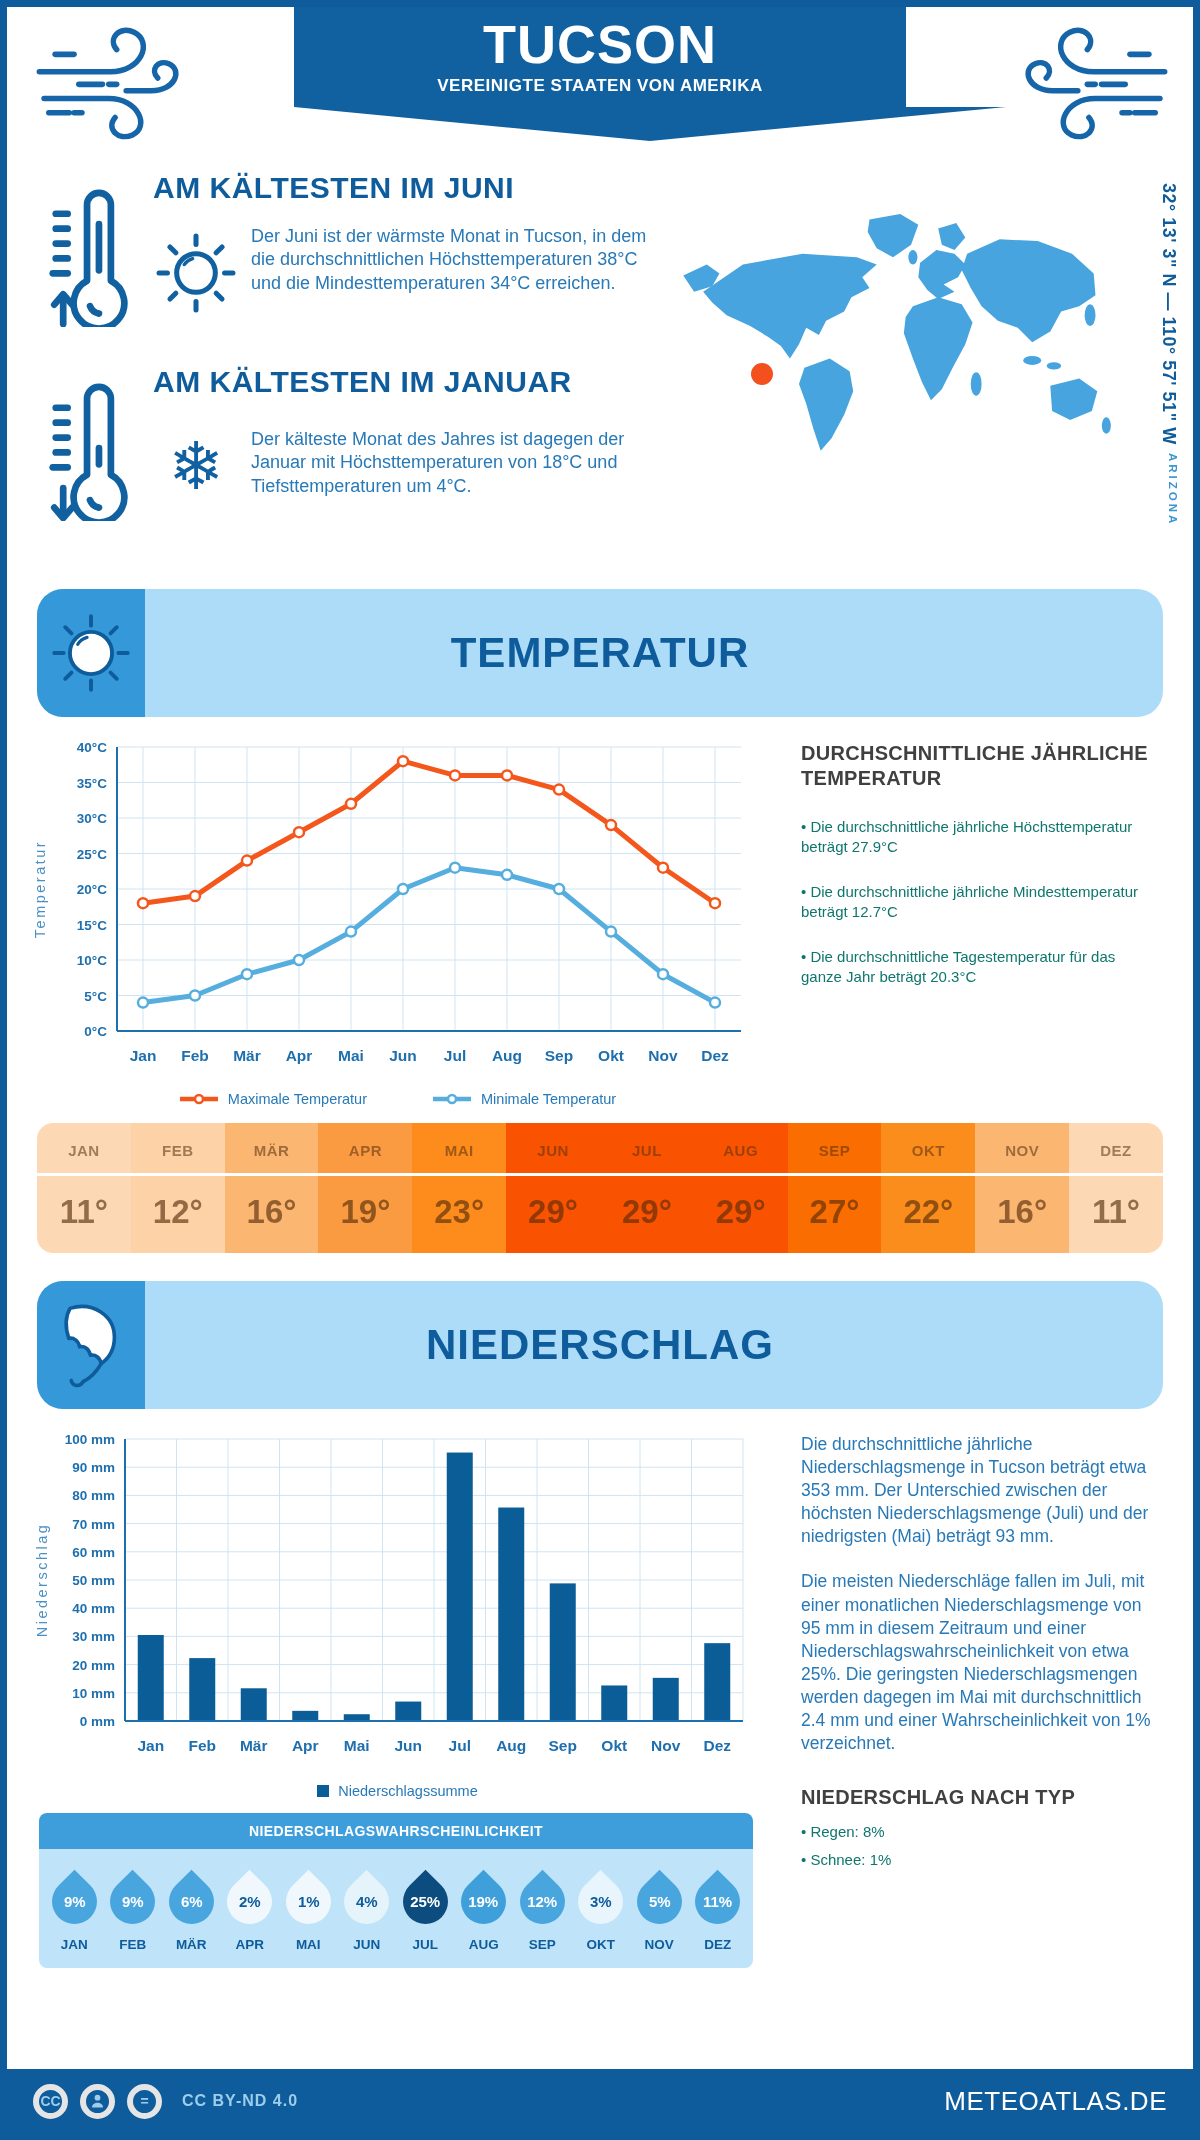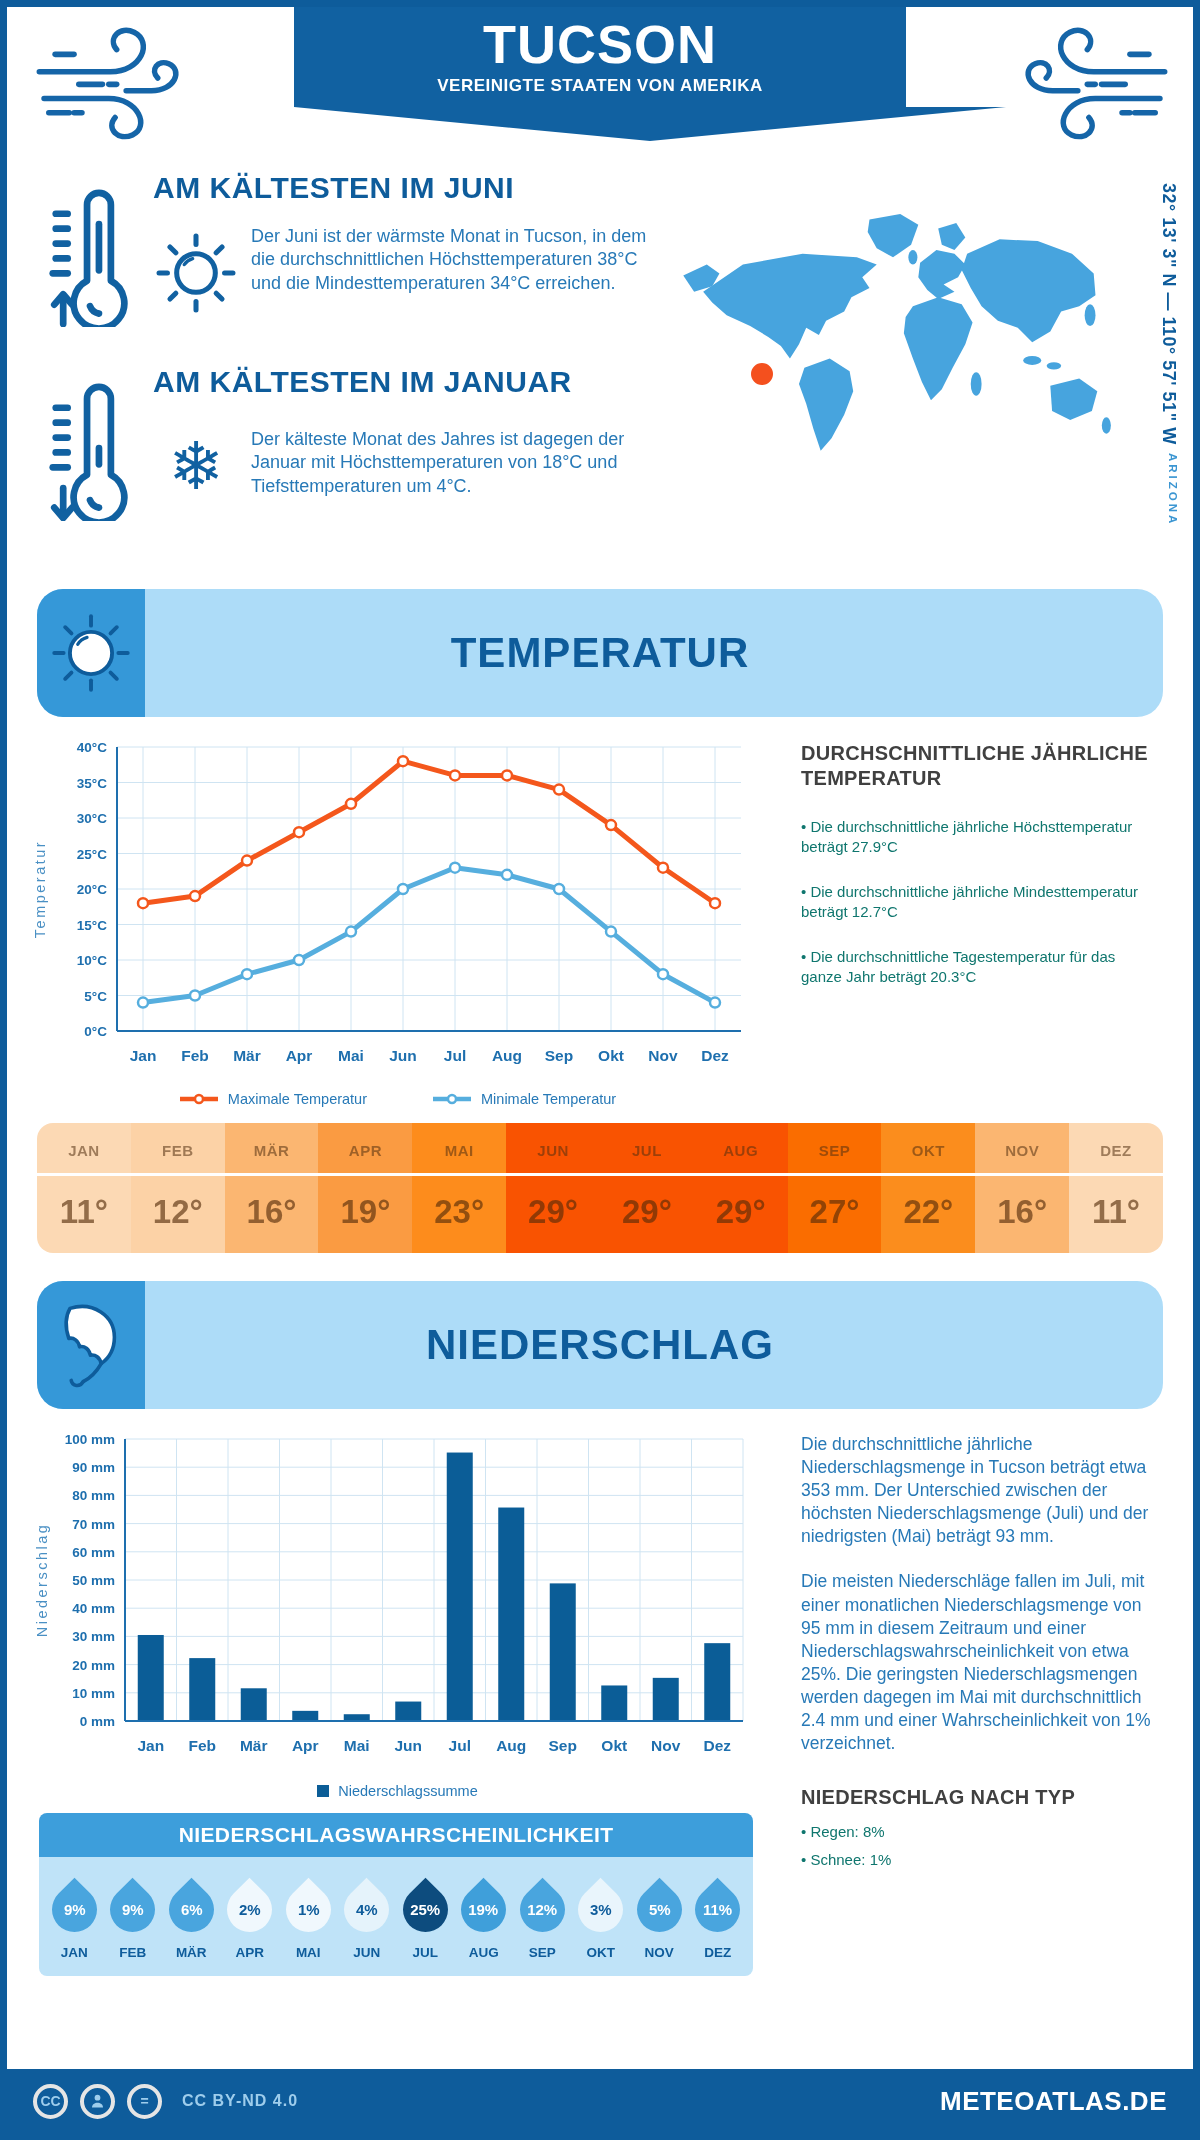--- a/index.html
+++ b/index.html
@@ -64,36 +64,36 @@
   .month-table { display:flex; margin:16px 30px 0; }
   .mcell { flex:1; text-align:center; }
   .mcell:first-child { border-radius:16px 0 0 16px; }
   .mcell:last-child  { border-radius:0 16px 16px 0; }
   .mcell .mlabel { padding:19px 0 14px; font-weight:bold; font-size:15px; color:rgba(82,48,16,0.55); letter-spacing:0.5px; }
   .mcell .mval { border-top:3px solid #fff; padding:17px 0 22px; font-weight:bold; font-size:33px; color:rgba(82,42,8,0.62); }
 
   
   .precip-banner { margin-top:28px; }
   .prob-box { margin:14px 0 0 10px; width:714px; }
-  .prob-title { background:#3d9edb; color:#fff; font-weight:bold; font-size:21px; text-align:center;
+  .prob-title { background:#3d9edb; color:#fff; font-weight:bold; font-size:14px; text-align:center;
                 padding:10px 0; border-radius:8px 8px 0 0; letter-spacing:0.4px; }
   .prob-body { background:#bfe3f8; border-radius:0 0 8px 8px; padding:20px 6px 16px; display:flex; }
   .drop-col { flex:1; display:flex; flex-direction:column; align-items:center; }
   .drop { width:45px; height:45px; border-radius:0 50% 50% 50%; transform:rotate(45deg);
           display:flex; align-items:center; justify-content:center; margin-top:10px; }
   .drop span { transform:rotate(-45deg); font-weight:bold; font-size:15px; }
   .drop-label { margin-top:13px; font-weight:bold; font-size:13.5px; color:#0e5c9b; }
 
   
   .footer { position:absolute; left:0; right:0; bottom:0; background:#0e5c9b; height:64px;
             display:flex; align-items:center; padding:0 26px; gap:12px; }
-  .cc-circle { width:35px; height:35px; border-radius:50%; border:4px solid #e5e5e5; color:#9ecdec;
+  .cc-circle { width:35px; height:35px; border-radius:50%; border:6px solid #e5e5e5; color:#9ecdec;
                display:flex; align-items:center; justify-content:center; font-weight:bold; font-size:14px; }
   .license { color:#9ecdec; font-weight:bold; font-size:16px; letter-spacing:1px; margin-left:8px; }
-  .site { margin-left:auto; color:#fff; font-weight:bold; font-size:26px; letter-spacing:0.5px; }
+  .site { margin-left:auto; color:#fff; font-weight:normal; font-size:26px; letter-spacing:0.5px; }
 
   svg text { font-family:"Liberation Sans","DejaVu Sans",sans-serif; }
 </style>
 </head>
 <body>
 
 <div class="page">
 
   <div class="header">
     <svg class="wind left" width="150" height="122" viewBox="0 0 190 150">

